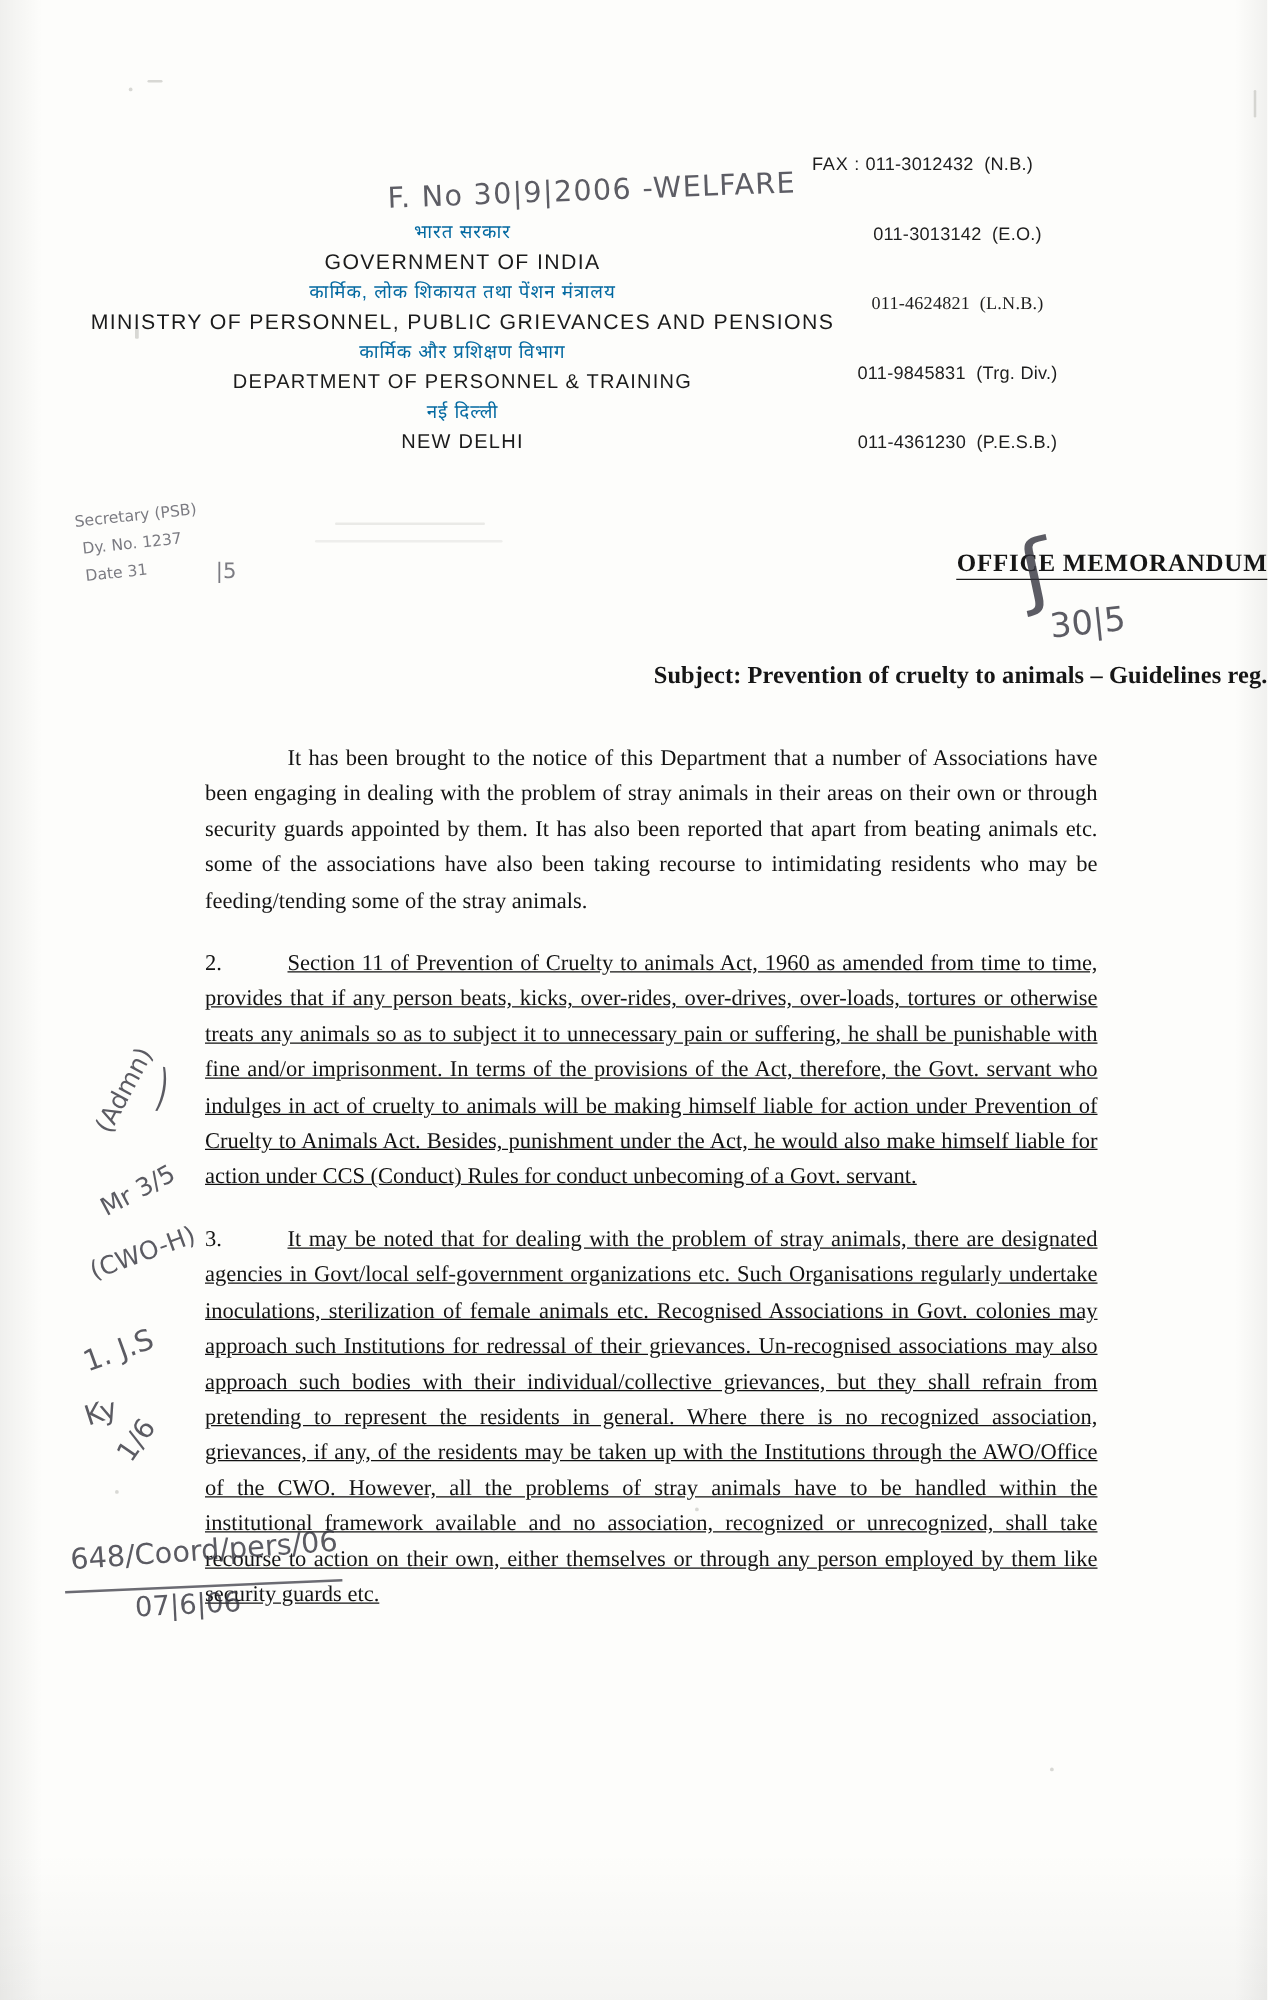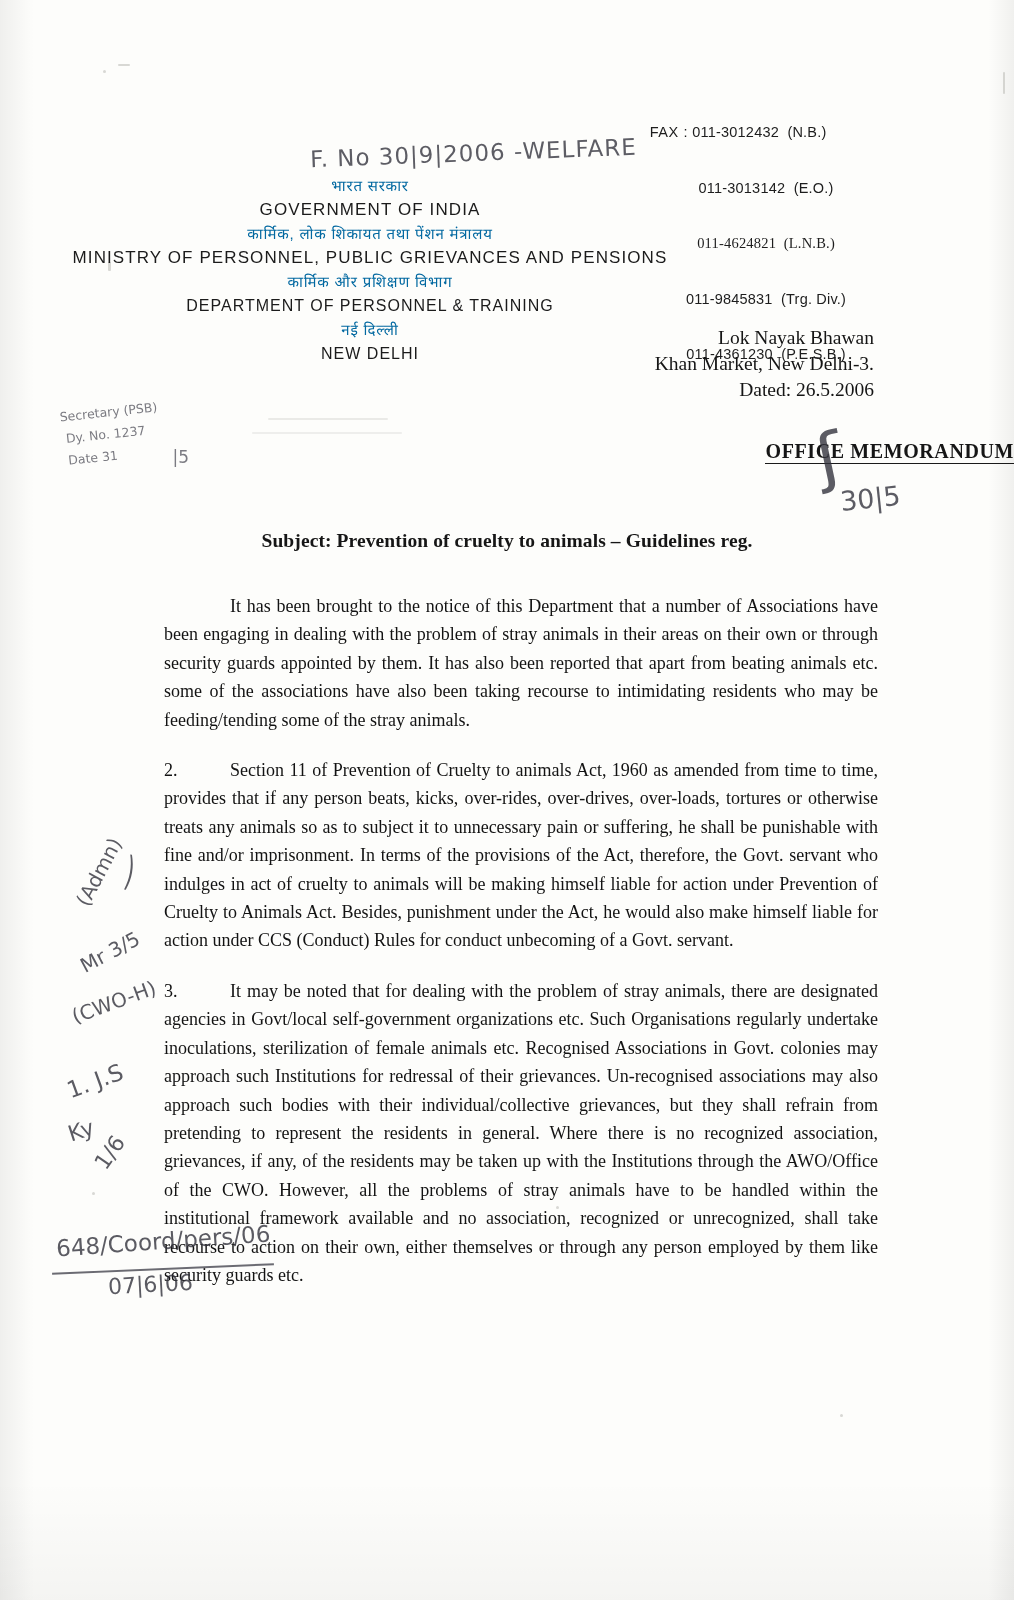--- a/index.html
+++ b/index.html
@@ -161,21 +161,21 @@
   .scrawl-right .num {
     position: absolute; left: 30px; top: 58px;
     font-size: 27px; transform: rotate(-6deg);
   }
 
   
   .subject {
     position: absolute;
     left: 0; right: 0;
     top: 530px;
-    text-align: center;
+    text-align: right;
     font-size: 19.5px;
     font-weight: bold;
     letter-spacing: .1px;
   }
 
   
   .body-wrap {
     position: absolute;
     left: 148px;
     top: 592px;
@@ -183,21 +183,21 @@
   }
   .para {
     font-size: 18px;
     line-height: 28.4px;
     text-align: justify;
     margin: 0 0 22px 16px;
     color: #131313;
   }
   .para .indent { display: inline-block; width: 66px; }
   .para .numlbl { display: inline-block; width: 66px; }
-  .para.numbered { text-indent: 0; }
+  .para.numbered { text-indent: 0; text-decoration: underline; }
 
   
   .hand {
     position: absolute;
     font-family: "DejaVu Sans", sans-serif;
     color: #33333d;
     opacity: .8;
   }
   .hand-admn {
     left: 62px; top: 860px;
@@ -286,25 +286,20 @@
     <div class="mh-hi">भारत सरकार</div>
     <div class="mh-en">GOVERNMENT OF INDIA</div>
     <div class="mh-hi">कार्मिक, लोक शिकायत तथा पेंशन मंत्रालय</div>
     <div class="mh-en">MINISTRY OF PERSONNEL, PUBLIC GRIEVANCES AND PENSIONS</div>
     <div class="mh-hi">कार्मिक और प्रशिक्षण विभाग</div>
     <div class="mh-en small">DEPARTMENT OF PERSONNEL &amp; TRAINING</div>
     <div class="mh-hi">नई दिल्ली</div>
     <div class="mh-en small">NEW DELHI</div>
   </div>
 
-  <div class="addr">
-    <div>Lok Nayak Bhawan</div>
-    <div>Khan Market, New Delhi-3.</div>
-    <div>Dated: 26.5.2006</div>
-  </div>
 
   <div class="stamp">
     <div class="s1">Secretary (PSB)</div>
     <div class="s2">Dy. No. 1237</div>
     <div class="s3">Date  31</div>
     <div class="s4">|5</div>
   </div>
 
   <div class="om-title">
     <span>OFFICE MEMORANDUM</span>

